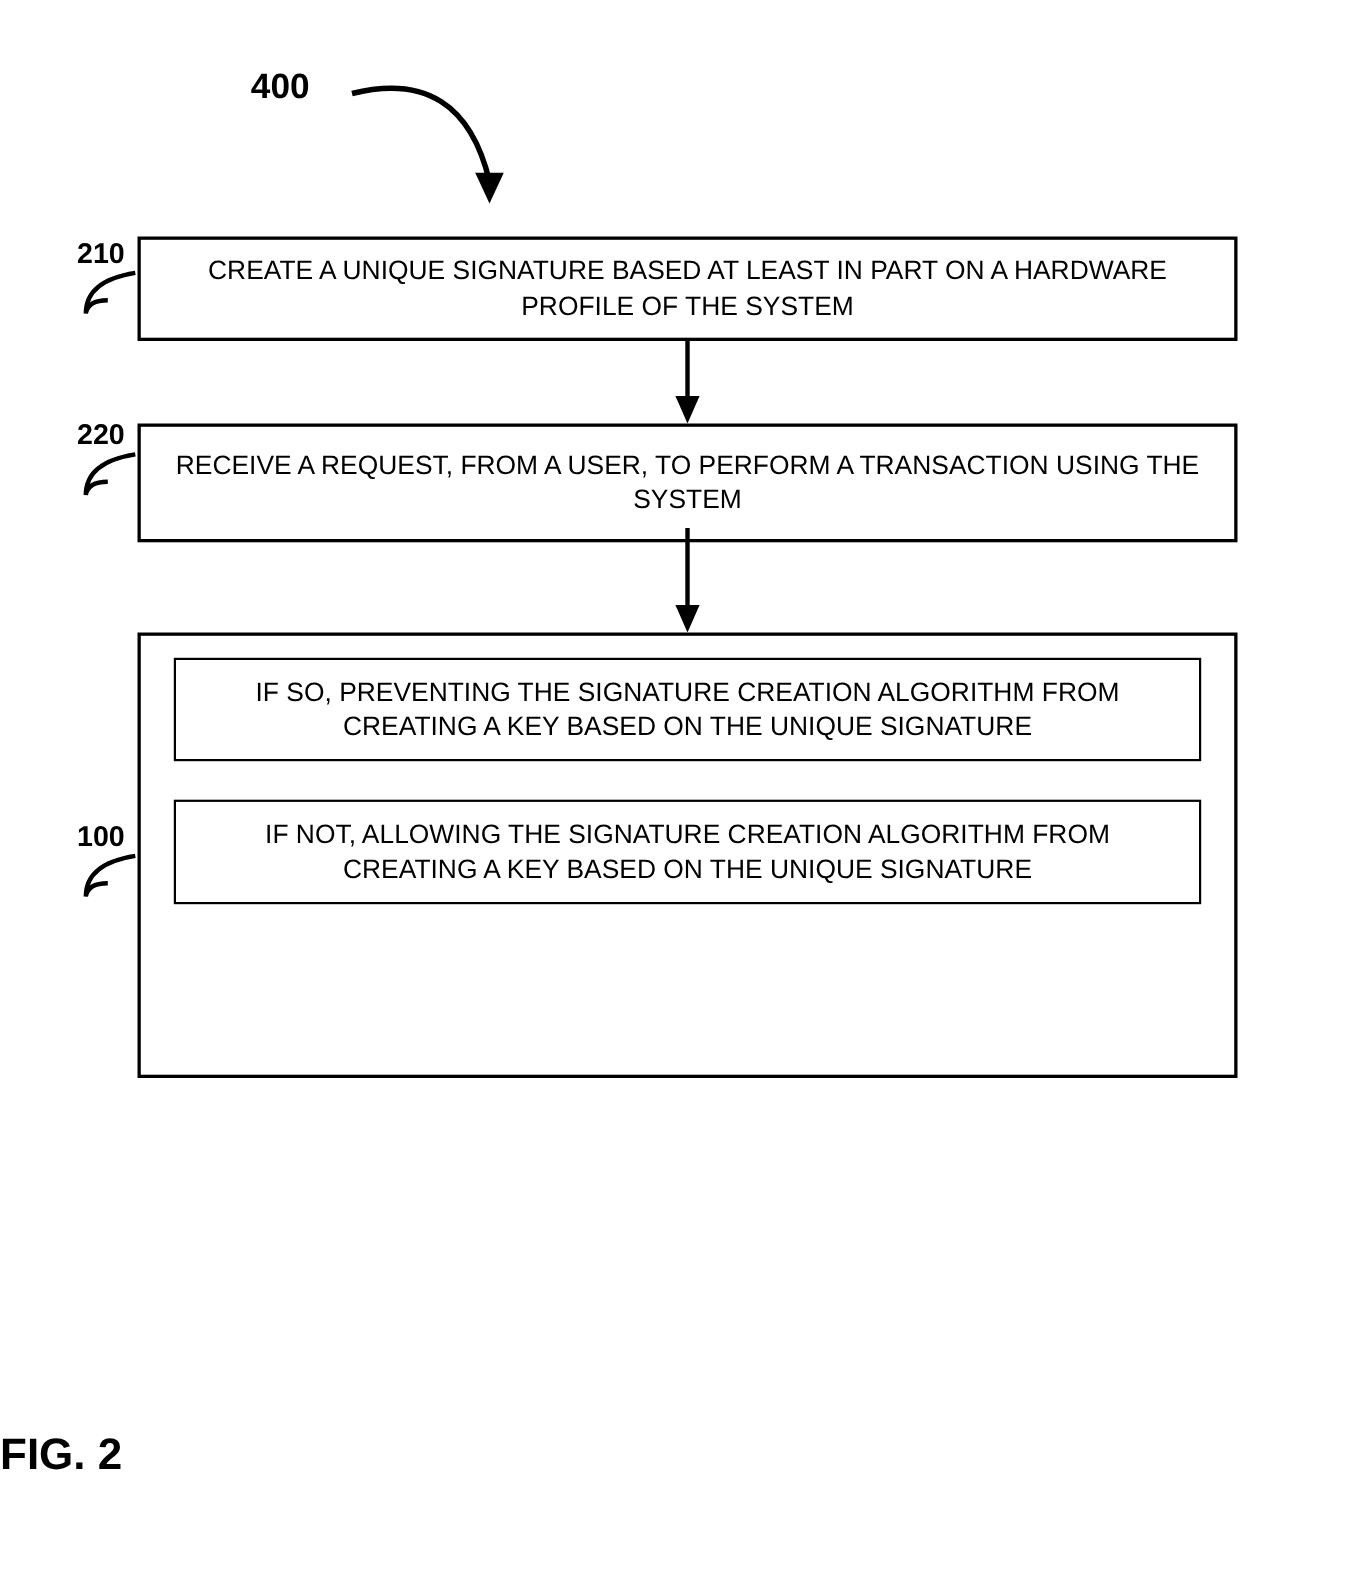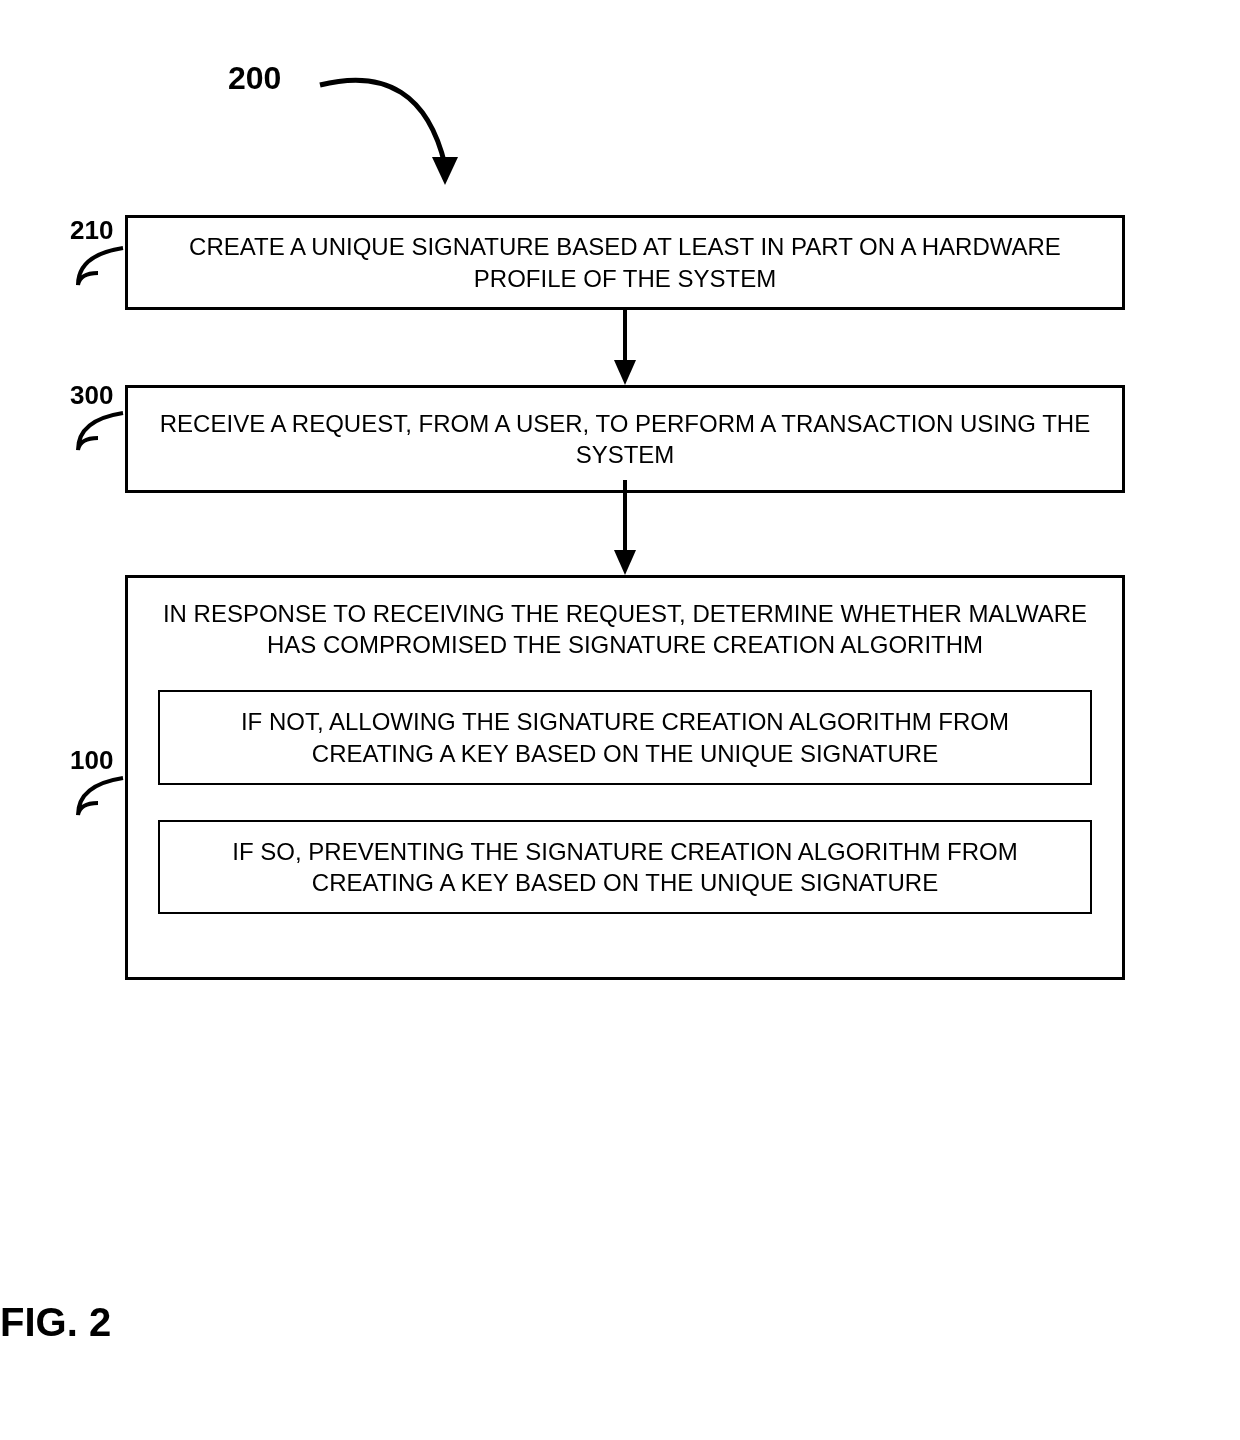--- a/index.html
+++ b/index.html
@@ -70,21 +70,21 @@
       width: 100%;
       text-align: left;
     }
     .label-tick {
       position: absolute;
     }
   </style>
 </head>
 <body>
 
-<div class="diagram-label" style="left: 228px; top: 60px;">200</div>
+<div class="diagram-label" style="left: 228px; top: 60px;">400</div>
 
 <svg style="position:absolute; left:300px; top:55px;" width="180" height="160">
   <path d="M 20 30 Q 120 5 145 110" stroke="black" stroke-width="5" fill="none"></path>
   <polygon points="145,130 132,102 158,102" fill="black"></polygon>
 </svg>
 
 <div class="step-label" style="left: 70px; top: 215px; text-align: center;">210</div>
 
 <svg class="label-tick" style="left:68px; top:245px;" width="60" height="50">
   <path d="M 55 3 Q 10 10 10 40 Q 12 28 30 28" stroke="black" stroke-width="4" fill="none"></path>
@@ -92,21 +92,21 @@
 
 <div class="box" style="left: 125px; top: 215px; width: 1000px; height: 95px;">
   <div class="box-text">CREATE A UNIQUE SIGNATURE BASED AT LEAST IN PART ON A HARDWARE PROFILE OF THE SYSTEM</div>
 </div>
 
 <svg style="position:absolute; left:610px; top:310px;" width="30" height="80">
   <line x1="15" y1="0" x2="15" y2="55" stroke="black" stroke-width="4"></line>
   <polygon points="15,75 4,50 26,50" fill="black"></polygon>
 </svg>
 
-<div class="step-label" style="left: 70px; top: 380px;">300</div>
+<div class="step-label" style="left: 70px; top: 380px;">220</div>
 
 <svg class="label-tick" style="left:68px; top:410px;" width="60" height="50">
   <path d="M 55 3 Q 10 10 10 40 Q 12 28 30 28" stroke="black" stroke-width="4" fill="none"></path>
 </svg>
 
 <div class="box" style="left: 125px; top: 385px; width: 1000px; height: 108px;">
   <div class="box-text">RECEIVE A REQUEST, FROM A USER, TO PERFORM A TRANSACTION USING THE SYSTEM</div>
 </div>
 
 <svg style="position:absolute; left:610px; top:480px;" width="30" height="100">
@@ -114,22 +114,21 @@
   <polygon points="15,95 4,70 26,70" fill="black"></polygon>
 </svg>
 
 <div class="step-label" style="left: 70px; top: 745px;">100</div>
 
 <svg class="label-tick" style="left:68px; top:775px;" width="60" height="50">
   <path d="M 55 3 Q 10 10 10 40 Q 12 28 30 28" stroke="black" stroke-width="4" fill="none"></path>
 </svg>
 
 <div class="compound-box" style="left: 125px; top: 575px; width: 1000px; height: 405px;">
-  <div class="compound-title">IN RESPONSE TO RECEIVING THE REQUEST, DETERMINE WHETHER MALWARE HAS COMPROMISED THE SIGNATURE CREATION ALGORITHM</div>
+  <div class="inner-box">
+    <div class="inner-text">IF SO, PREVENTING THE SIGNATURE CREATION ALGORITHM FROM CREATING A KEY BASED ON THE UNIQUE SIGNATURE</div>
+  </div>
   <div class="inner-box">
     <div class="inner-text">IF NOT, ALLOWING THE SIGNATURE CREATION ALGORITHM FROM CREATING A KEY BASED ON THE UNIQUE SIGNATURE</div>
-  </div>
-  <div class="inner-box">
-    <div class="inner-text">IF SO, PREVENTING THE SIGNATURE CREATION ALGORITHM FROM CREATING A KEY BASED ON THE UNIQUE SIGNATURE</div>
   </div>
 </div>
 
 <div class="figure-label" style="top: 1300px;">FIG. 2</div>
 
 </body></html>

